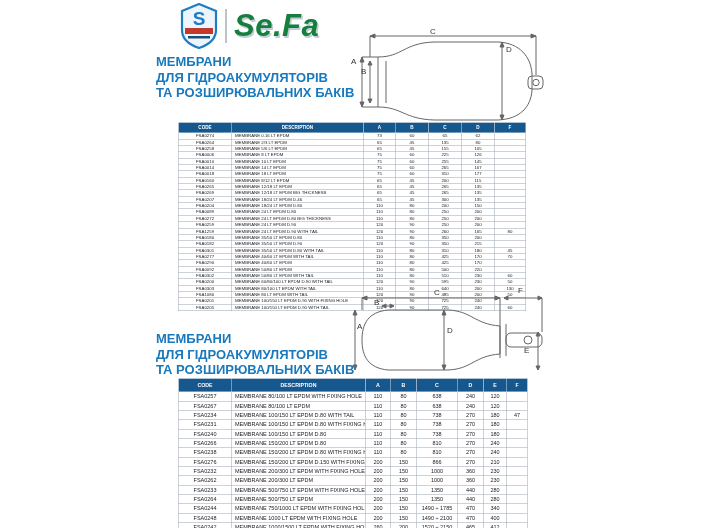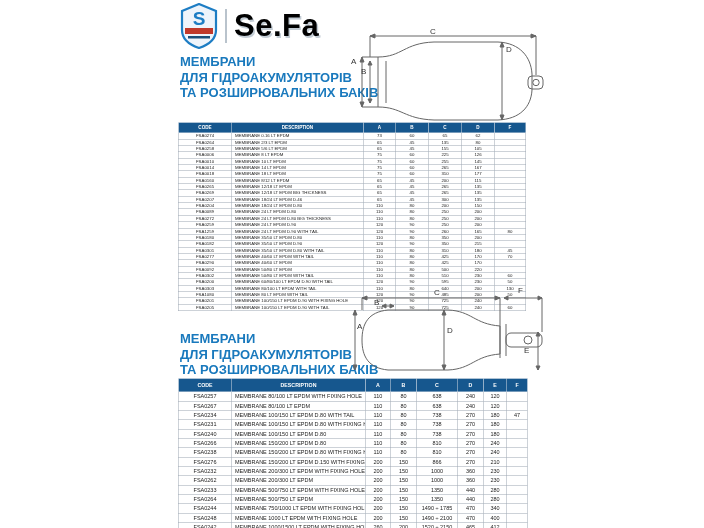--- a/index.html
+++ b/index.html
@@ -6,26 +6,26 @@
   .page {
     position:relative; width:704px; height:528px; overflow:hidden;
     background:#ffffff; font-family:"Liberation Sans", sans-serif;
   }
 
   
   .logo { position:absolute; left:180px; top:3px; height:46px; display:flex; align-items:center; gap:7px; }
   .logo svg { display:block; }
   .logo-divider { width:2px; height:34px; background:#b9c3cc; }
   .logo-text {
-    font-size:31px; font-weight:800; color:#000000;
+    font-size:31px; font-weight:800; font-style:italic; color:#15803d;
     letter-spacing:0.5px; text-shadow:1.5px 1.5px 0 #c3ccd4;
   }
 
   
-  .heading { position:absolute; left:180px; width:200px; color:#1979bd;
+  .heading { position:absolute; left:156px; width:200px; color:#1979bd;
     font-weight:700; font-size:13px; line-height:15.5px; }
   .heading-1 { top:54px; }
   .heading-2 { top:331px; }
 
   
   .diagram { position:absolute; width:195px; height:95px; }
   .diagram-1 { left:350px; top:27px; }
   .diagram-2 { left:352px; top:286px; }
   .diagram svg { position:absolute; left:0; top:0; }
   .dim-label { position:absolute; font-size:8px; color:#333; font-weight:400; }

